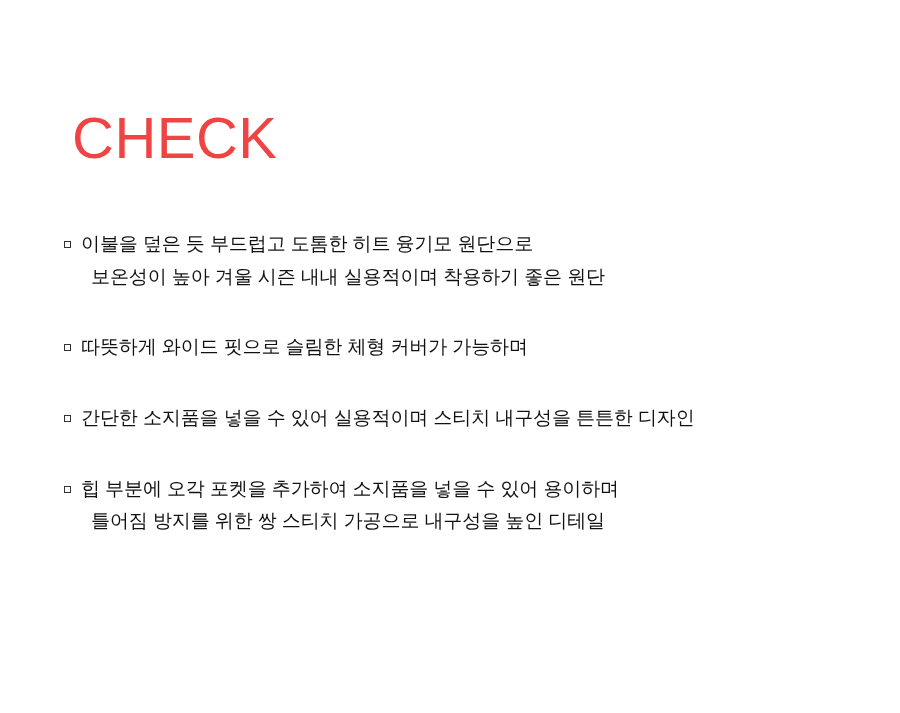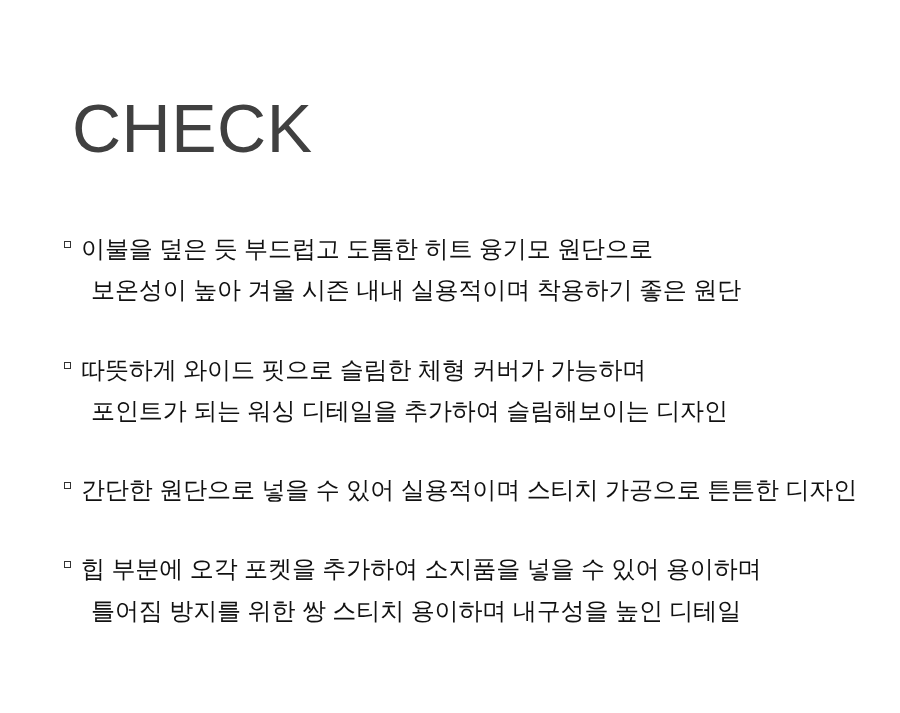--- a/index.html
+++ b/index.html
@@ -18,26 +18,26 @@
     position: relative;
     width: 900px;
     height: 713px;
     box-sizing: border-box;
     background: #ffffff;
     overflow: hidden;
   }
   .title {
     position: absolute;
     left: 72px;
-    top: 94px;
-    font-size: 68px;
+    top: 109px;
+    font-size: 58px;
     line-height: 1.0;
     font-weight: 400;
     letter-spacing: 0.5px;
-    color: #404040;
+    color: #ef4444;
     font-family: "Liberation Sans", sans-serif;
   }
   .bullet-list {
     position: absolute;
     left: 64px;
     top: 228px;
     width: 800px;
   }
   .bullet-item {
     display: flex;
@@ -52,21 +52,21 @@
     width: 7px;
     height: 7px;
     border: 1px solid #333333;
     background: #ffffff;
     margin-top: 13px;
     margin-right: 10px;
     box-sizing: border-box;
   }
   .bullet-text {
     flex: 1 1 auto;
-    font-size: 24px;
+    font-size: 19px;
     line-height: 1.72;
     color: #111111;
     letter-spacing: -0.1px;
   }
   .bullet-text .line2 {
     display: block;
     padding-left: 10px;
   }
 </style>
 </head>
@@ -83,34 +83,33 @@
       <span class="bullet-text">
         <span class="line1">이불을 덮은 듯 부드럽고 도톰한 히트 융기모 원단으로</span>
         <span class="line2">보온성이 높아 겨울 시즌 내내 실용적이며 착용하기 좋은 원단</span>
       </span>
     </div>
 
     <div class="bullet-item">
       <span class="bullet-marker"></span>
       <span class="bullet-text">
         <span class="line1">따뜻하게 와이드 핏으로 슬림한 체형 커버가 가능하며</span>
-        <span class="line2">포인트가 되는 워싱 디테일을 추가하여 슬림해보이는 디자인</span>
       </span>
     </div>
 
     <div class="bullet-item">
       <span class="bullet-marker"></span>
       <span class="bullet-text">
-        <span class="line1">간단한 원단으로 넣을 수 있어 실용적이며 스티치 가공으로 튼튼한 디자인</span>
+        <span class="line1">간단한 소지품을 넣을 수 있어 실용적이며 스티치 내구성을 튼튼한 디자인</span>
         
       </span>
     </div>
 
     <div class="bullet-item">
       <span class="bullet-marker"></span>
       <span class="bullet-text">
         <span class="line1">힙 부분에 오각 포켓을 추가하여 소지품을 넣을 수 있어 용이하며</span>
-        <span class="line2">틀어짐 방지를 위한 쌍 스티치 용이하며 내구성을 높인 디테일</span>
+        <span class="line2">틀어짐 방지를 위한 쌍 스티치 가공으로 내구성을 높인 디테일</span>
       </span>
     </div>
 
   </div>
 </div>
 
 </body></html>

